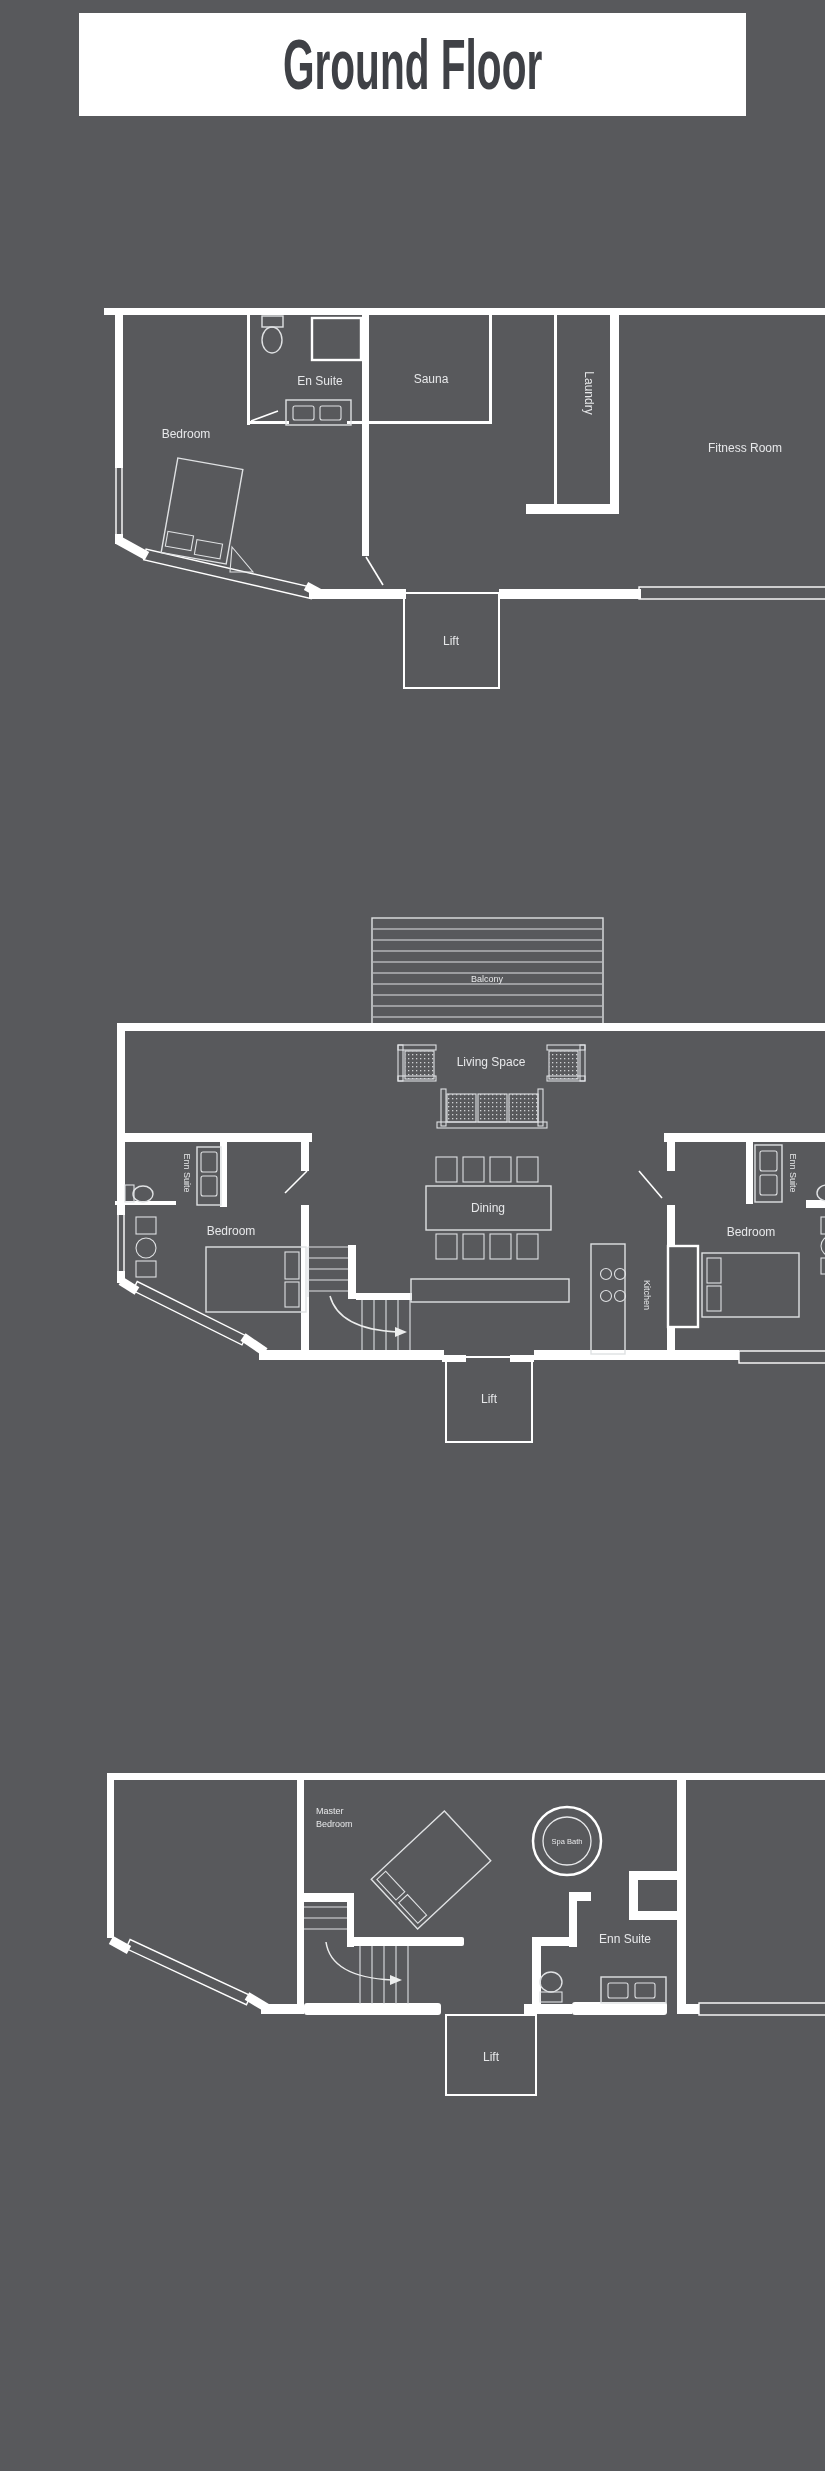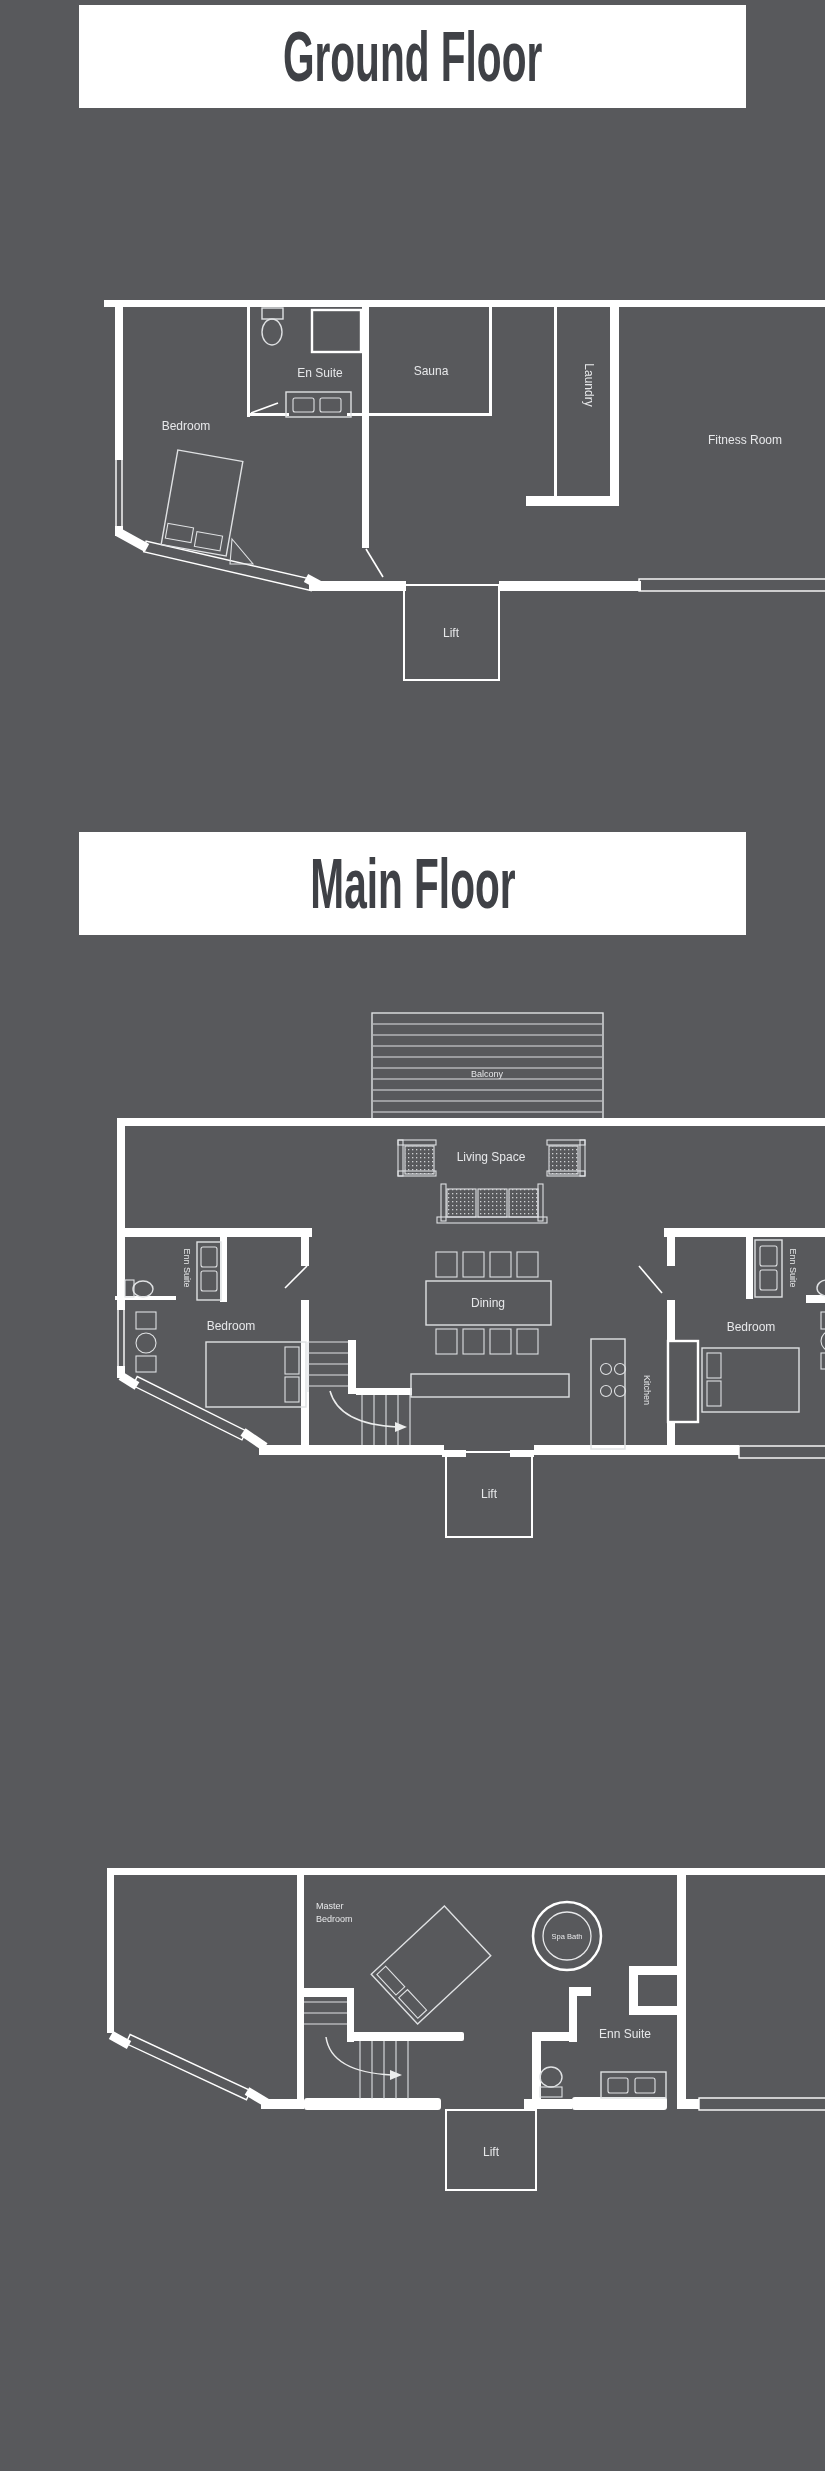--- a/index.html
+++ b/index.html
@@ -1,19 +1,19 @@
 <!DOCTYPE html>
 <html style="--bg: #58595c; --band: #ffffff; --title: #3f4146; --wall: #ffffff; --label: #e7e8ea;"><head>
 <meta charset="utf-8">
 <style>
   :root{
     --bg:#58595c; --band:#ffffff; --title:#3f4146; --wall:#ffffff; --label:#e7e8ea;
   }
   html,body{margin:0;padding:0;background:var(--bg);}
-  .page{width:667px;margin:0 auto;font-family:"Liberation Sans",sans-serif;}
+  .page{width:667px;margin:8px auto;font-family:"Liberation Sans",sans-serif;}
   .top-strip{height:5px;background:var(--bg);}
   .band{background:var(--band);display:flex;align-items:center;justify-content:center;overflow:hidden;}
   .band-1,.band-2{height:103px;}
   .band-3{height:125px;}
   .band-title{font-weight:bold;font-size:70px;color:var(--title);letter-spacing:0px;
     transform:scaleX(0.58);transform-origin:center;white-space:nowrap;line-height:1;}
   .plan{display:block;background:var(--bg);}
   
   .wall{fill:var(--wall);}
   .win{fill:none;stroke:var(--wall);stroke-width:1.4px;}
@@ -98,23 +98,20 @@
     <g>
       <text class="lbl" x="107" y="430">Bedroom</text>
       <text class="lbl" x="241" y="377">En Suite</text>
       <text class="lbl" x="352" y="375">Sauna</text>
       <text class="lbl" x="506" y="385" transform="rotate(90 506 385)">Laundry</text>
       <text class="lbl" x="666" y="444">Fitness Room</text>
       <text class="lbl" x="372" y="637">Lift</text>
     </g>
   </svg>
 
-  <div class="band band-2">
-    <div class="band-title">Main Floor</div>
-  </div>
 
   <svg class="plan" width="825" height="710" viewBox="0 935 825 710">
     <defs>
       <pattern id="dots" width="4" height="4" patternUnits="userSpaceOnUse">
         <rect width="4" height="4" fill="none"></rect>
         <rect x="1" y="1" width="1.3" height="1.3" fill="#cfd1d3"></rect>
       </pattern>
     </defs>
     <g>
       <rect class="furn" x="293" y="1013" width="231" height="108"></rect>

